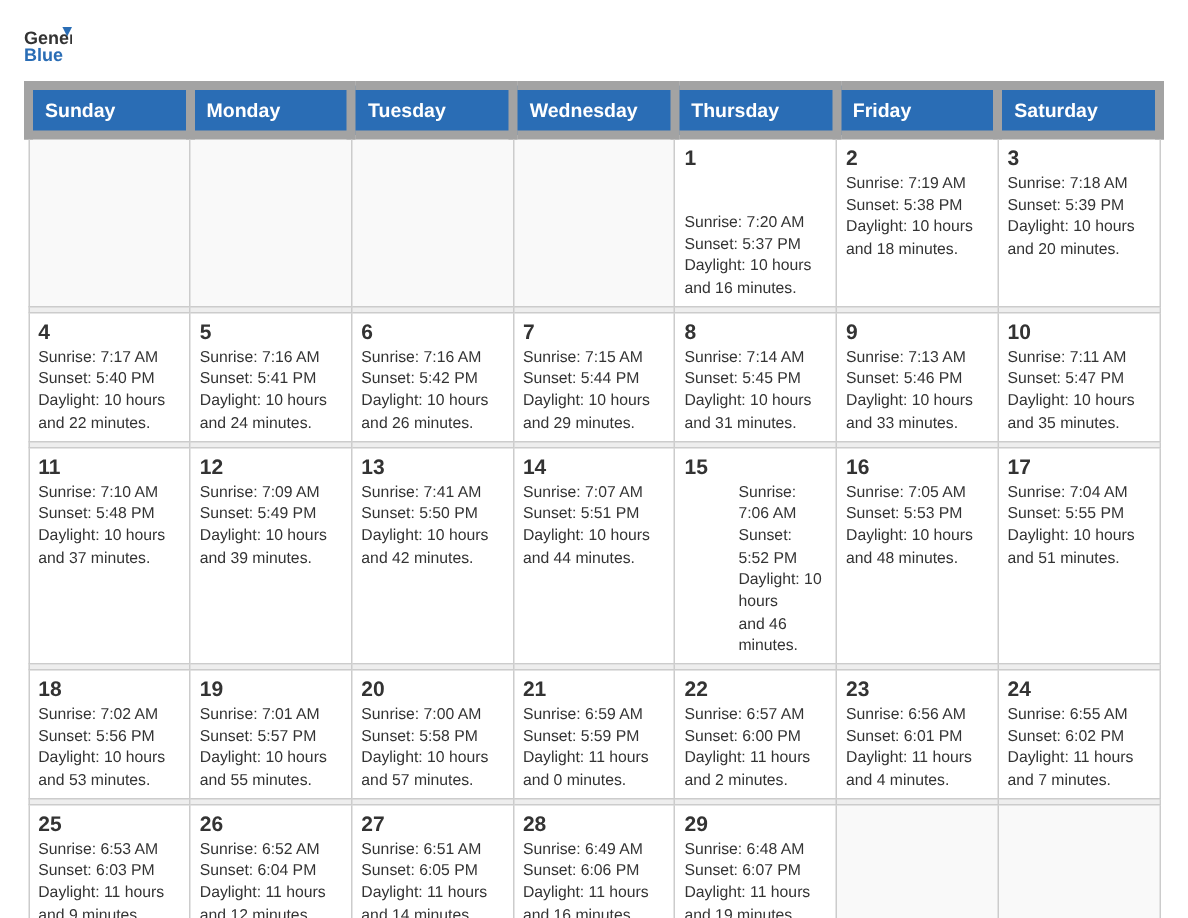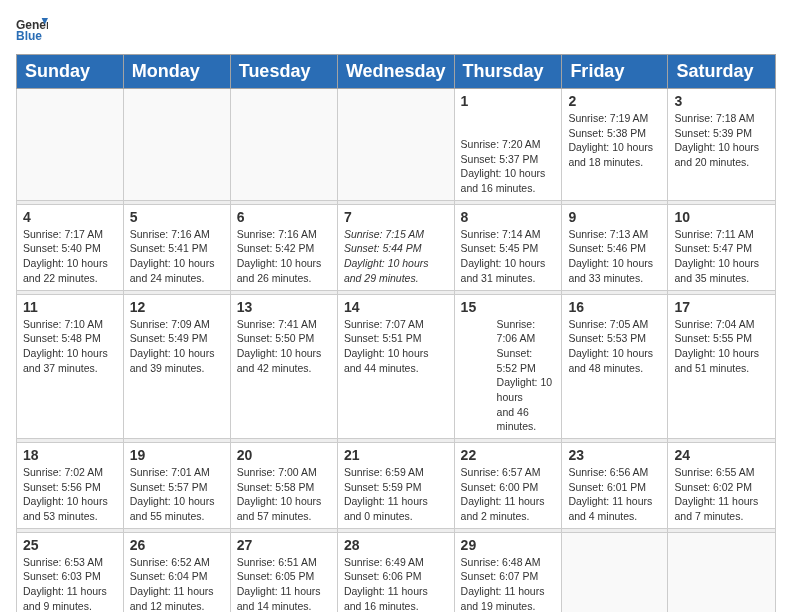--- a/index.html
+++ b/index.html
@@ -30,25 +30,25 @@
     .subtitle { font-size: 15px; color: #555; }
 
     .calendar {
       width: 100%;
       border-collapse: collapse;
       border: 1px solid #ccc;
     }
     .calendar th {
       background-color: #2a6db5;
       color: #fff;
-      font-size: 18px;
+      font-size: 13px;
       font-weight: bold;
       text-align: left;
       padding: 6px 8px;
-      border: 1px solid #a3a3a3;
+      border: 6px solid #a3a3a3;
     }
     .calendar td {
       vertical-align: top;
       border: 1px solid #ccc;
       padding: 4px 6px;
       width: calc(100% / 7);
       min-height: 80px;
       background: #fff;
       font-size: 11px;
       color: #333;
@@ -161,21 +161,21 @@
         </td>
         <td>
           <div class="day-number">6</div>
           <div class="day-info" style="white-space: pre-line;">Sunrise: 7:16 AM
 Sunset: 5:42 PM
 Daylight: 10 hours
 and 26 minutes.</div>
         </td>
         <td>
           <div class="day-number">7</div>
-          <div class="day-info" style="white-space: pre-line; font-style: italic;">Sunrise: 7:15 AM
+          <div class="day-info" style="white-space: pre-line;">Sunrise: 7:15 AM
 Sunset: 5:44 PM
 Daylight: 10 hours
 and 29 minutes.</div>
         </td>
         <td>
           <div class="day-number">8</div>
           <div class="day-info" style="white-space: pre-line;">Sunrise: 7:14 AM
 Sunset: 5:45 PM
 Daylight: 10 hours
 and 31 minutes.</div>

